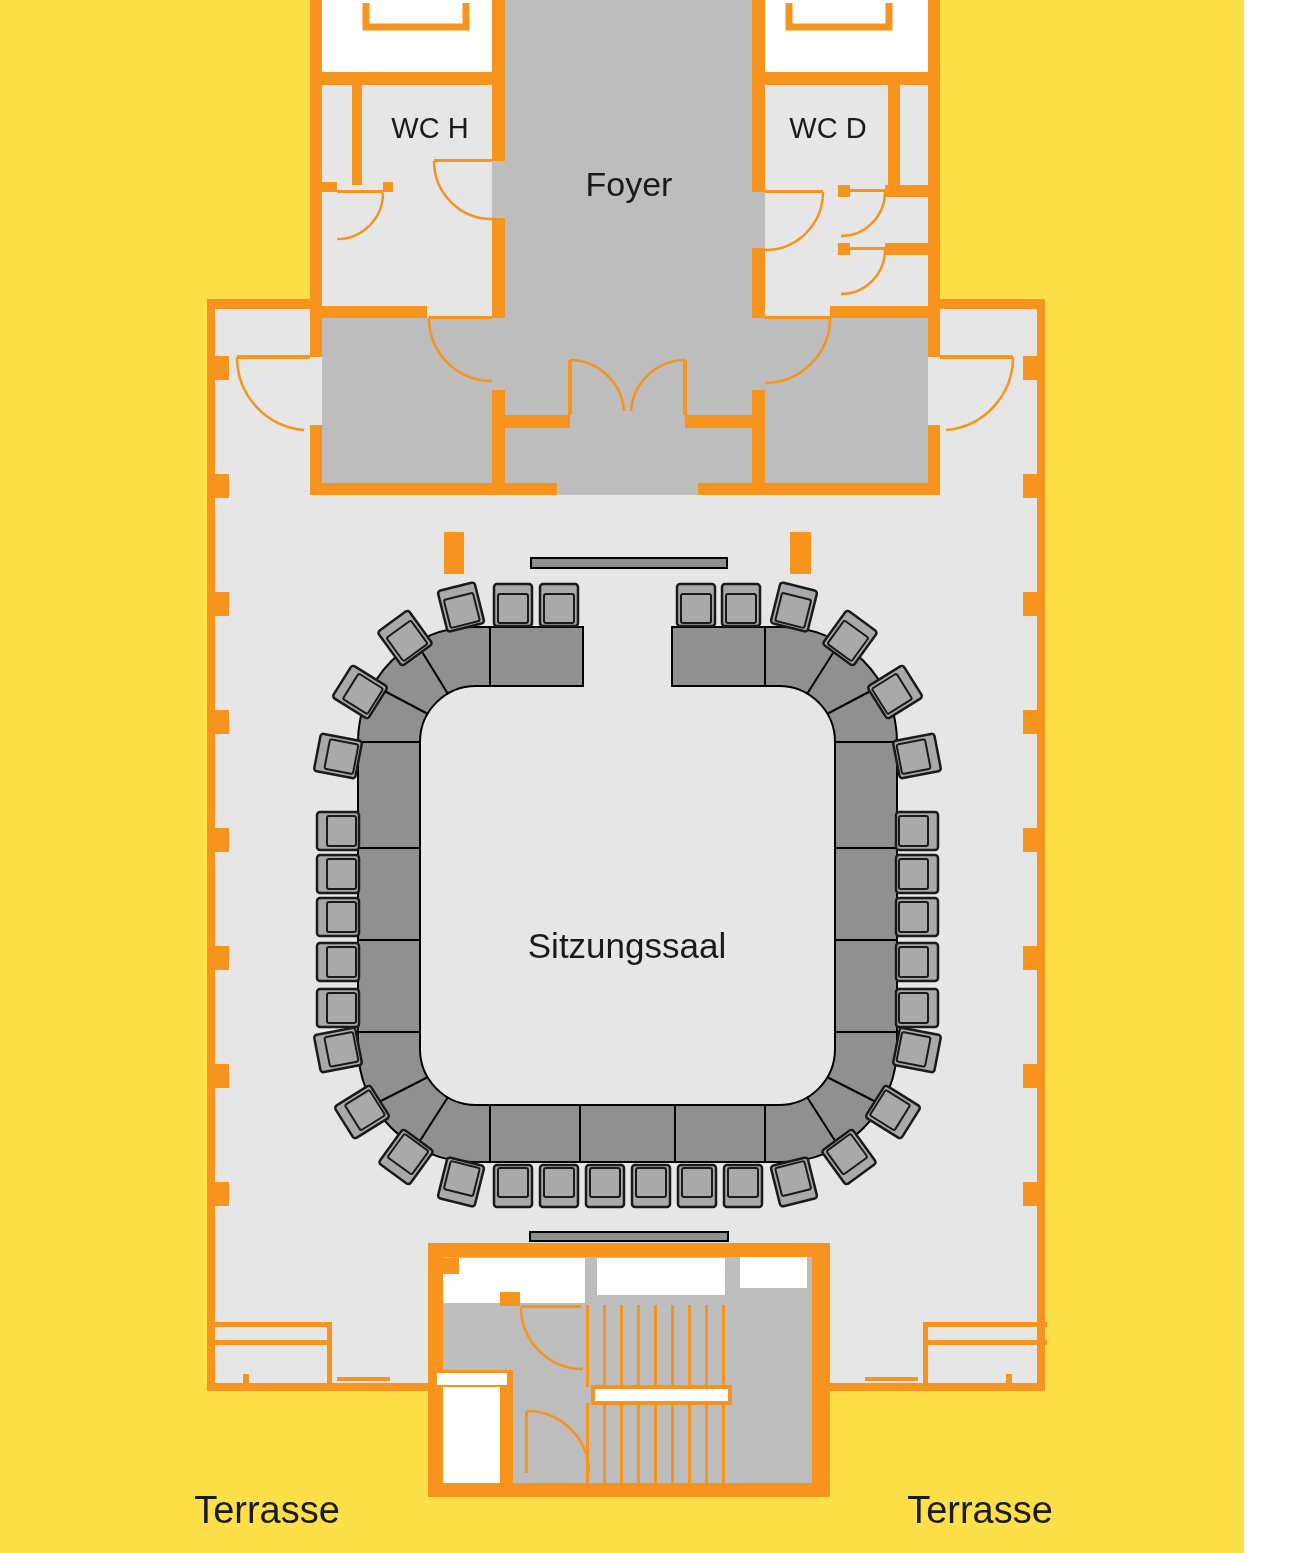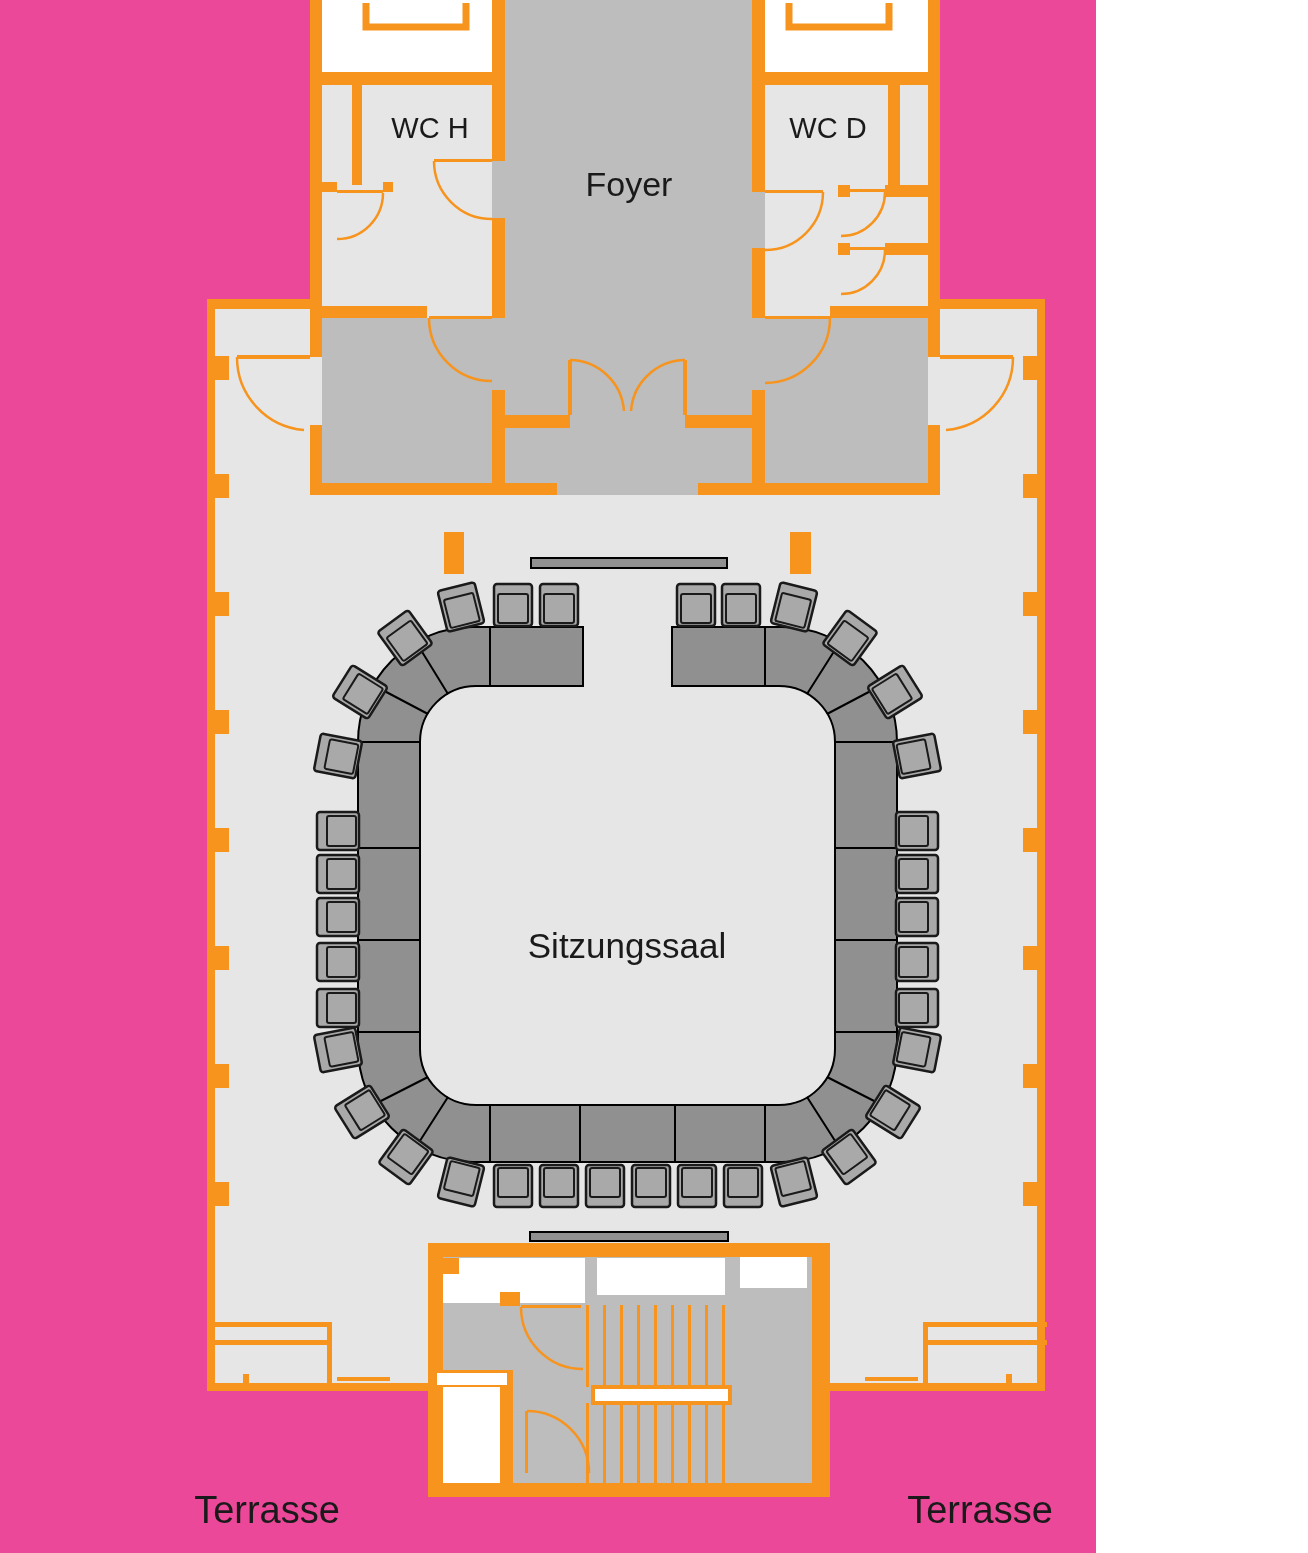--- a/index.html
+++ b/index.html
@@ -1,16 +1,16 @@
 <!DOCTYPE html>
 <html><head>
 <meta charset="utf-8">
 <style>
   html,body{margin:0;padding:0;background:#ffffff;}
-  .stage{width:1096px;height:1553px;position:relative;background:#ec4899;}
+  .stage{width:1244px;height:1553px;position:relative;background:#fde047;}
   svg{display:block;}
   .wall{fill:#F7941E;}
   .floor{fill:#E6E6E6;}
   .circ{fill:#BDBDBD;}
   .whitefloor{fill:#FFFFFF;}
   .tbl{fill:#909090;stroke:#000000;stroke-width:2;}
   .tdiv{stroke:#000000;stroke-width:2;fill:none;}
   .arc{fill:none;stroke:#F7941E;stroke-width:2.5;}
   .ubr{fill:none;stroke:#F7941E;stroke-width:7;}
   .rail{fill:#FFFFFF;stroke:#F7941E;stroke-width:4;}

